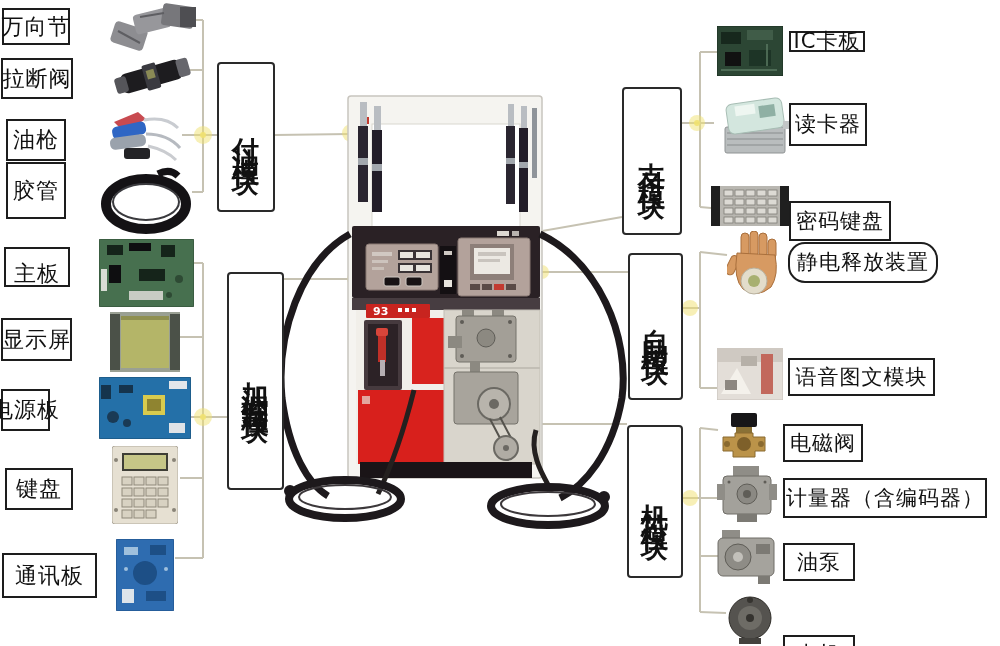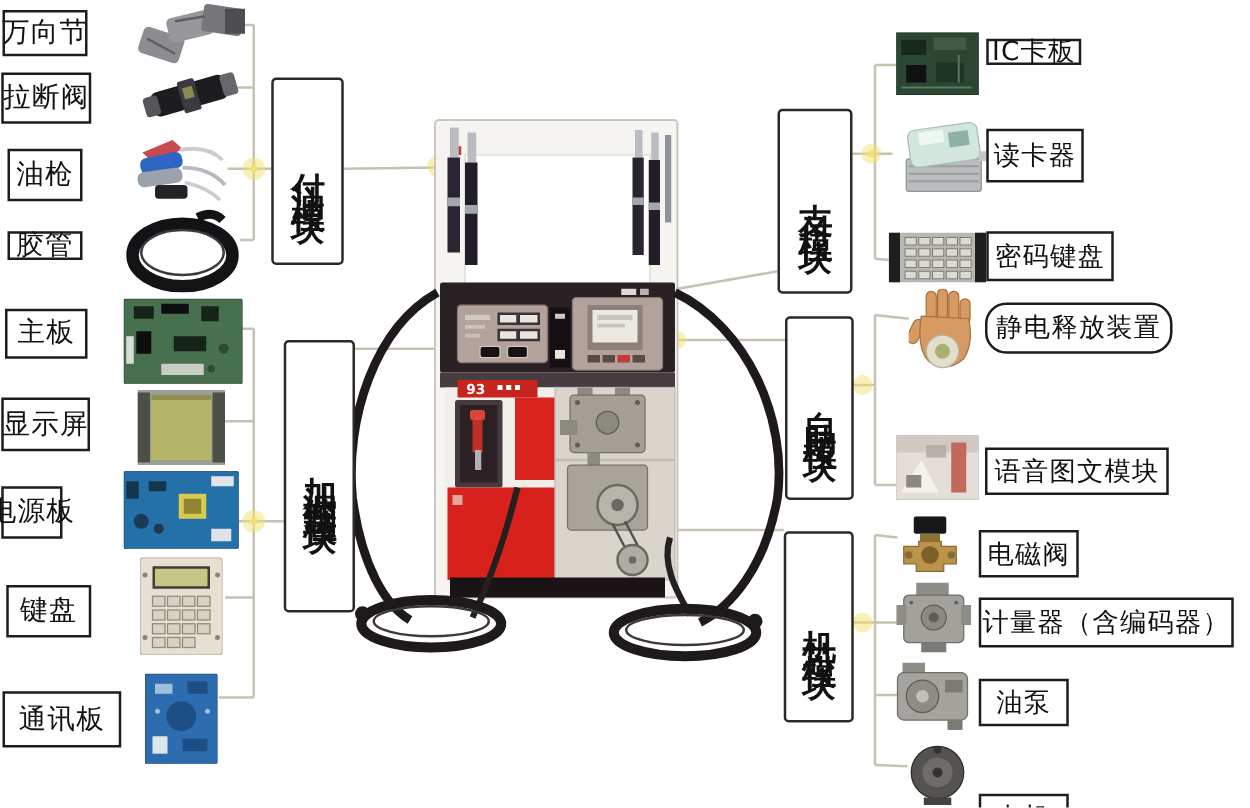--- a/index.html
+++ b/index.html
@@ -205,24 +205,24 @@
 
 <div class="lbl" style="left:2px;top:8px;width:68px;height:37px;">
     <span>万向节</span>
   </div>
 <div class="lbl" style="left:1px;top:58px;width:72px;height:41px;">
     <span>拉断阀</span>
   </div>
 <div class="lbl" style="left:6px;top:119px;width:60px;height:42px;">
     <span>油枪</span>
   </div>
-<div class="lbl" style="left:6px;top:185px;width:60px;height:23px;">
+<div class="lbl" style="left:6px;top:162px;width:60px;height:57px;">
     <span>胶管</span>
   </div>
-<div class="lbl" style="left:4px;top:247px;width:66px;height:40px;">
+<div class="lbl" style="left:4px;top:247px;width:66px;height:40px;align-items:flex-end;">
     <span>主板</span>
   </div>
 <div class="lbl" style="left:1px;top:318px;width:71px;height:43px;text-align:center;">
     <span>显示屏</span>
   </div>
 <div class="lbl" style="left:1px;top:389px;width:49px;height:42px;">
     <span>电源板</span>
   </div>
 <div class="lbl" style="left:5px;top:468px;width:68px;height:42px;">
     <span>键盘</span>
@@ -246,21 +246,21 @@
 <div class="vbox" style="left:627px;top:425px;width:56px;height:153px;letter-spacing:10px;">
     <span>机芯模块</span>
   </div>
 
 <div class="lbl small" style="left:789px;top:31px;width:76px;height:21px;">
     <span>IC卡板</span>
   </div>
 <div class="lbl small" style="left:789px;top:103px;width:78px;height:43px;">
     <span>读卡器</span>
   </div>
-<div class="lbl small" style="left:789px;top:185px;width:102px;height:40px;">
+<div class="lbl small" style="left:789px;top:201px;width:102px;height:40px;">
     <span>密码键盘</span>
   </div>
 <div class="lbl small" style="left:788px;top:242px;width:150px;height:41px;border-radius:17px;">
     <span>静电释放装置</span>
   </div>
 <div class="lbl small" style="left:788px;top:358px;width:147px;height:38px;">
     <span>语音图文模块</span>
   </div>
 <div class="lbl small" style="left:783px;top:424px;width:80px;height:38px;">
     <span>电磁阀</span>

